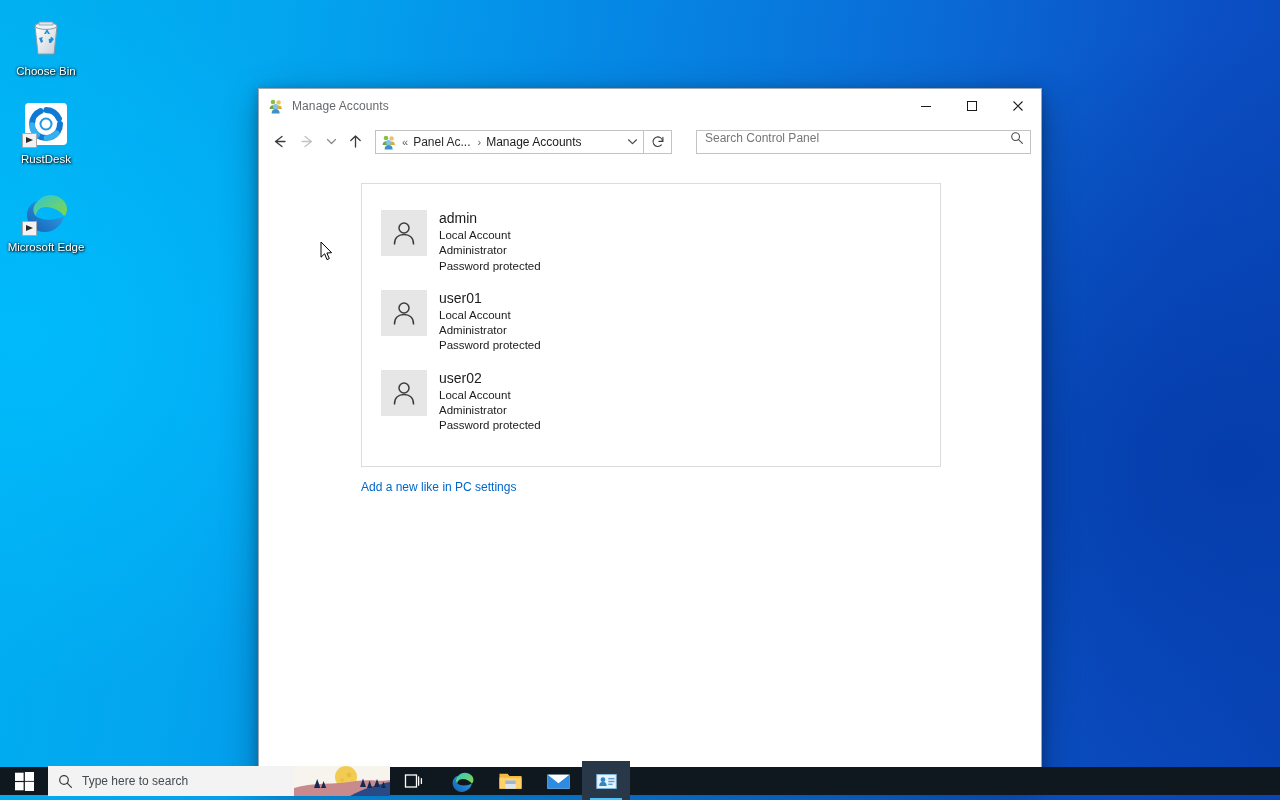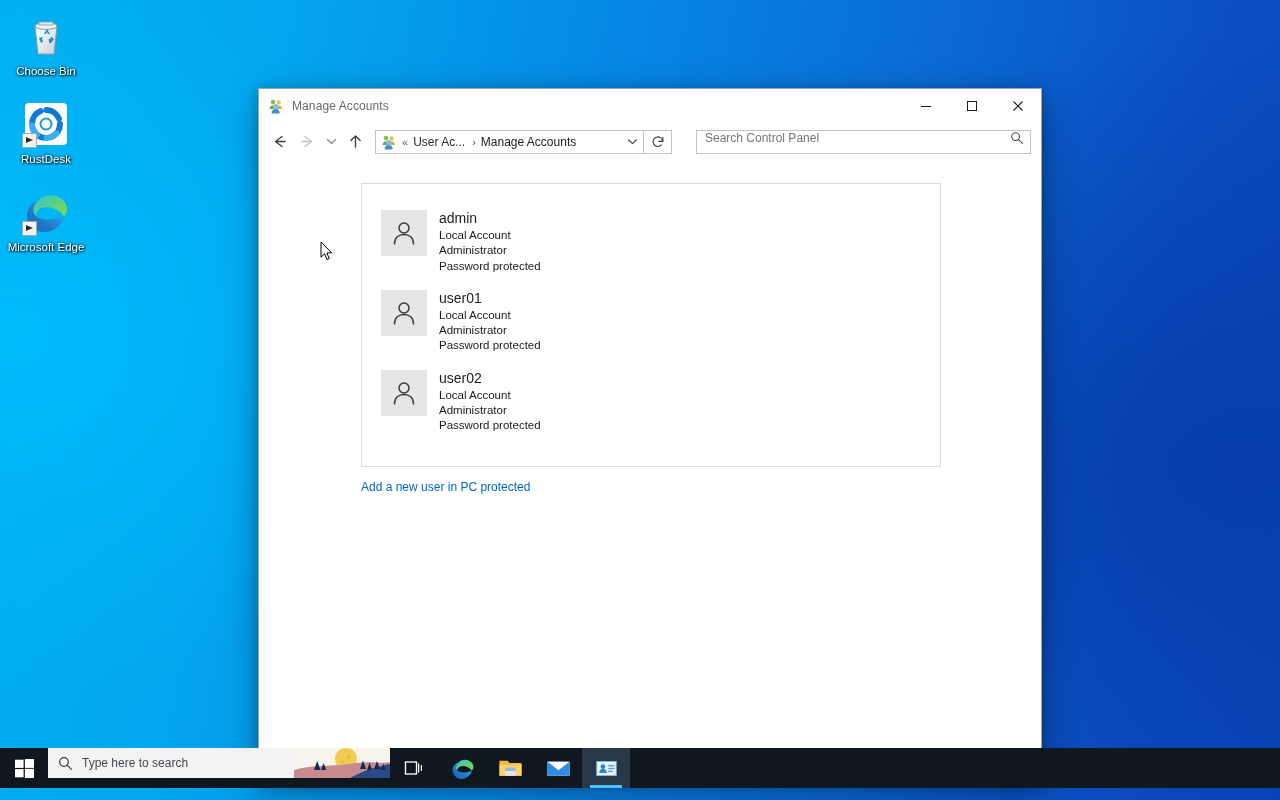--- a/index.html
+++ b/index.html
@@ -212,24 +212,24 @@
   
   #cursor {
     position: absolute;
     left: 320px; top: 241px;
     width: 14px; height: 21px;
     pointer-events: none; z-index: 60;
   }
 
   
   #taskbar {
-    position: absolute; left: 0; bottom: 12px;
-    width: 1280px; height: 40px;
+    position: absolute; left: 0; bottom: 5px;
+    width: 1280px; height: 28px;
     background: #10181f;
-    display: flex; align-items: flex-start;
+    display: flex; align-items: center;
     z-index: 50;
   }
   #startbtn {
     width: 48px; height: 40px;
     display: flex; align-items: center; justify-content: center;
     cursor: default;
   }
   #tb-search {
     width: 342px; height: 30px;
     margin-left: 0px;
@@ -419,21 +419,21 @@
           <svg width="16" height="16" viewBox="0 0 16 16">
             <circle cx="5" cy="4" r="2.3" fill="#8bbf4a"></circle>
             <path d="M1.6 11 C1.6 8.4 3.1 7.2 5 7.2 C6.9 7.2 8.4 8.4 8.4 11 Z" fill="#6fa83a"></path>
             <circle cx="10.6" cy="4.4" r="2.2" fill="#e8c55a"></circle>
             <path d="M7.4 11 C7.4 8.6 8.9 7.5 10.6 7.5 C12.4 7.5 13.9 8.6 13.9 11 Z" fill="#d9ab38"></path>
             <circle cx="7.6" cy="8.6" r="2.6" fill="#7fc3ea"></circle>
             <path d="M3.6 15.4 C3.6 12.4 5.4 11 7.6 11 C9.9 11 11.7 12.4 11.7 15.4 Z" fill="#3f8fc9"></path>
           </svg>
         </span>
         <span class="chev-sep">«</span>
-        <span class="crumb muted">User Ac...</span>
+        <span class="crumb muted">Panel Ac...</span>
         <span class="chev-sep">›</span>
         <span class="crumb">Manage Accounts</span>
         <span class="addr-drop">
           <svg width="11" height="11" viewBox="0 0 11 11">
             <path d="M1.5 3.8 L5.5 7.6 L9.5 3.8" fill="none" stroke="#4a4a4a" stroke-width="1.2" stroke-linecap="round" stroke-linejoin="round"></path>
           </svg>
         </span>
       </div>
 
       <div id="refreshbtn">
@@ -498,21 +498,21 @@
               <div class="user-name">user02</div>
               <div class="user-line">Local Account</div>
               <div class="user-line">Administrator</div>
               <div class="user-line">Password protected</div>
             </div>
           </div>
 
         </div>
       </div>
 
-      <a id="addlink">Add a new user in PC protected</a>
+      <a id="addlink">Add a new like in PC settings</a>
     </div>
   </div>
 
   <svg id="cursor" viewBox="0 0 14 21">
     <path d="M1 1 L1 16.2 L4.6 12.8 L7 18.6 L9.3 17.6 L6.9 12 L11.6 11.7 Z" fill="#ffffff" stroke="#000000" stroke-width="1"></path>
   </svg>
 
   <div id="taskbar">
 
     <div id="startbtn">

